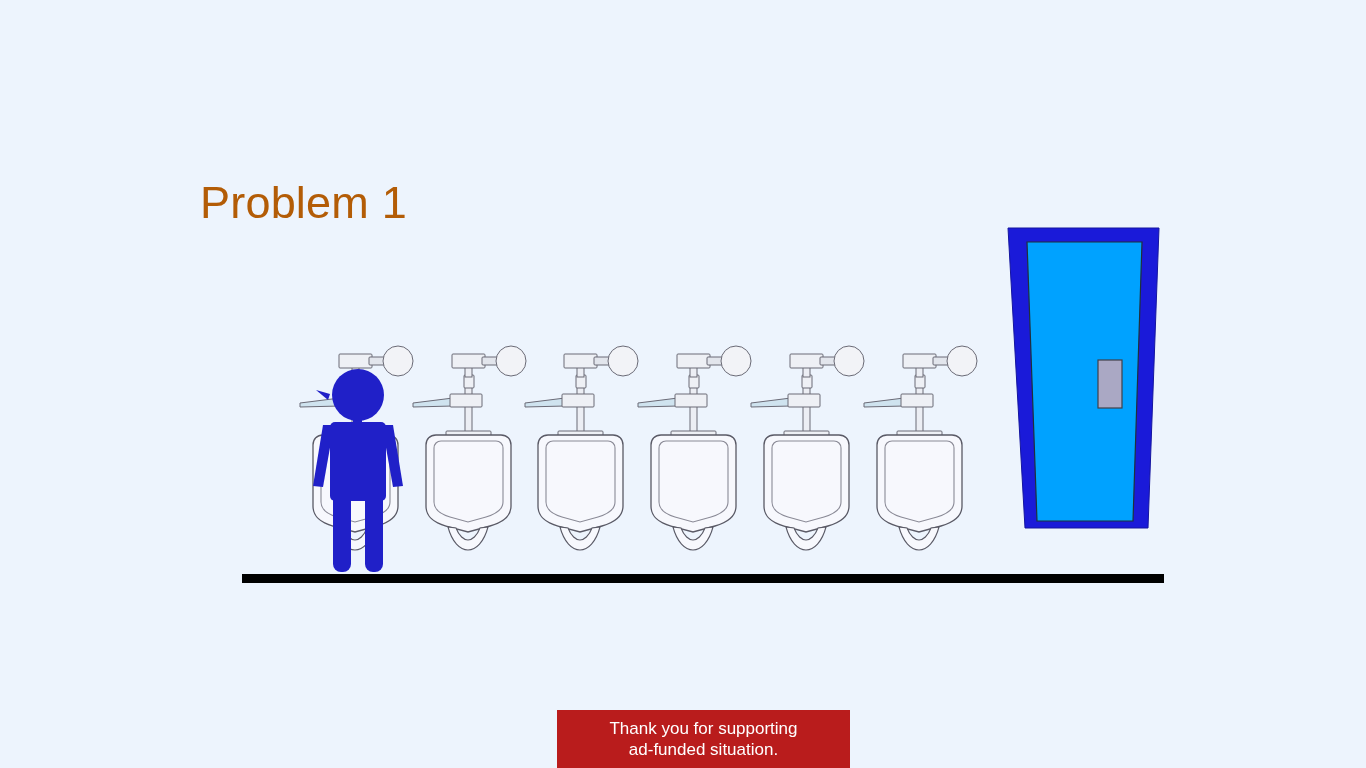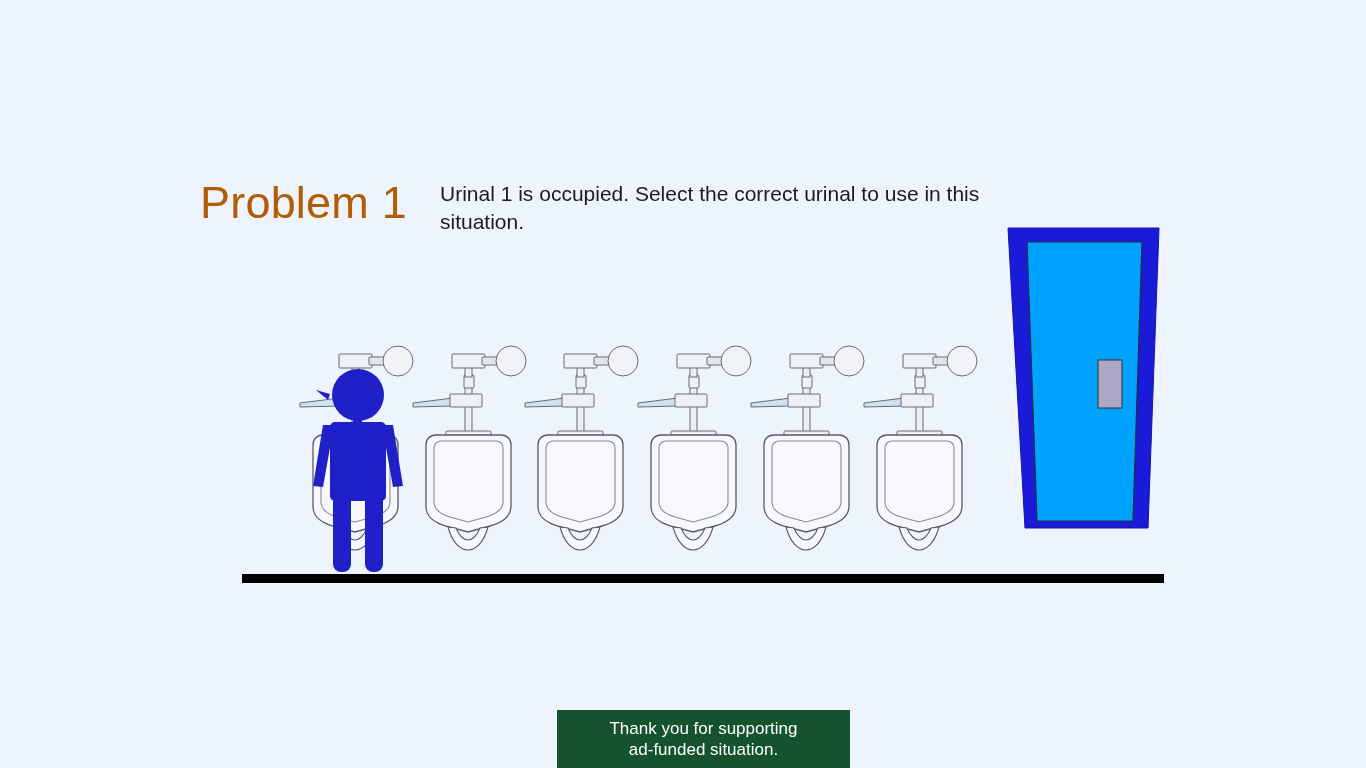--- a/index.html
+++ b/index.html
@@ -67,42 +67,41 @@
   }
   #scene svg { display: block; }
 
   
   #ad-banner {
     position: absolute;
     left: 537px;
     top: 694px;
     width: 293px;
     height: 58px;
-    background: #14532d;
+    background: #b91c1c;
     color: #ffffff;
     display: flex;
     flex-direction: column;
     align-items: center;
     justify-content: center;
     font-size: 17px;
     line-height: 21px;
     text-align: center;
     font-family: "Liberation Sans", sans-serif;
     cursor: pointer;
   }
   .ad-line { display: block; }
 </style>
 </head>
 <body>
 
 <div id="stage">
 
   <div id="header">
     <div id="problem-title">Problem 1</div>
-    <div id="problem-prompt">Urinal 1 is occupied. Select the correct urinal to use in this situation.</div>
   </div>
 
   <div id="scene">
     <svg width="1366" height="768" viewBox="0 0 1366 768" xmlns="http://www.w3.org/2000/svg">
 
       <defs>
 
         <g id="urinal-fixture">
 
           <rect x="39" y="370" width="7" height="50" fill="#eceef4" stroke="#6a6a76" stroke-width="1"></rect>

